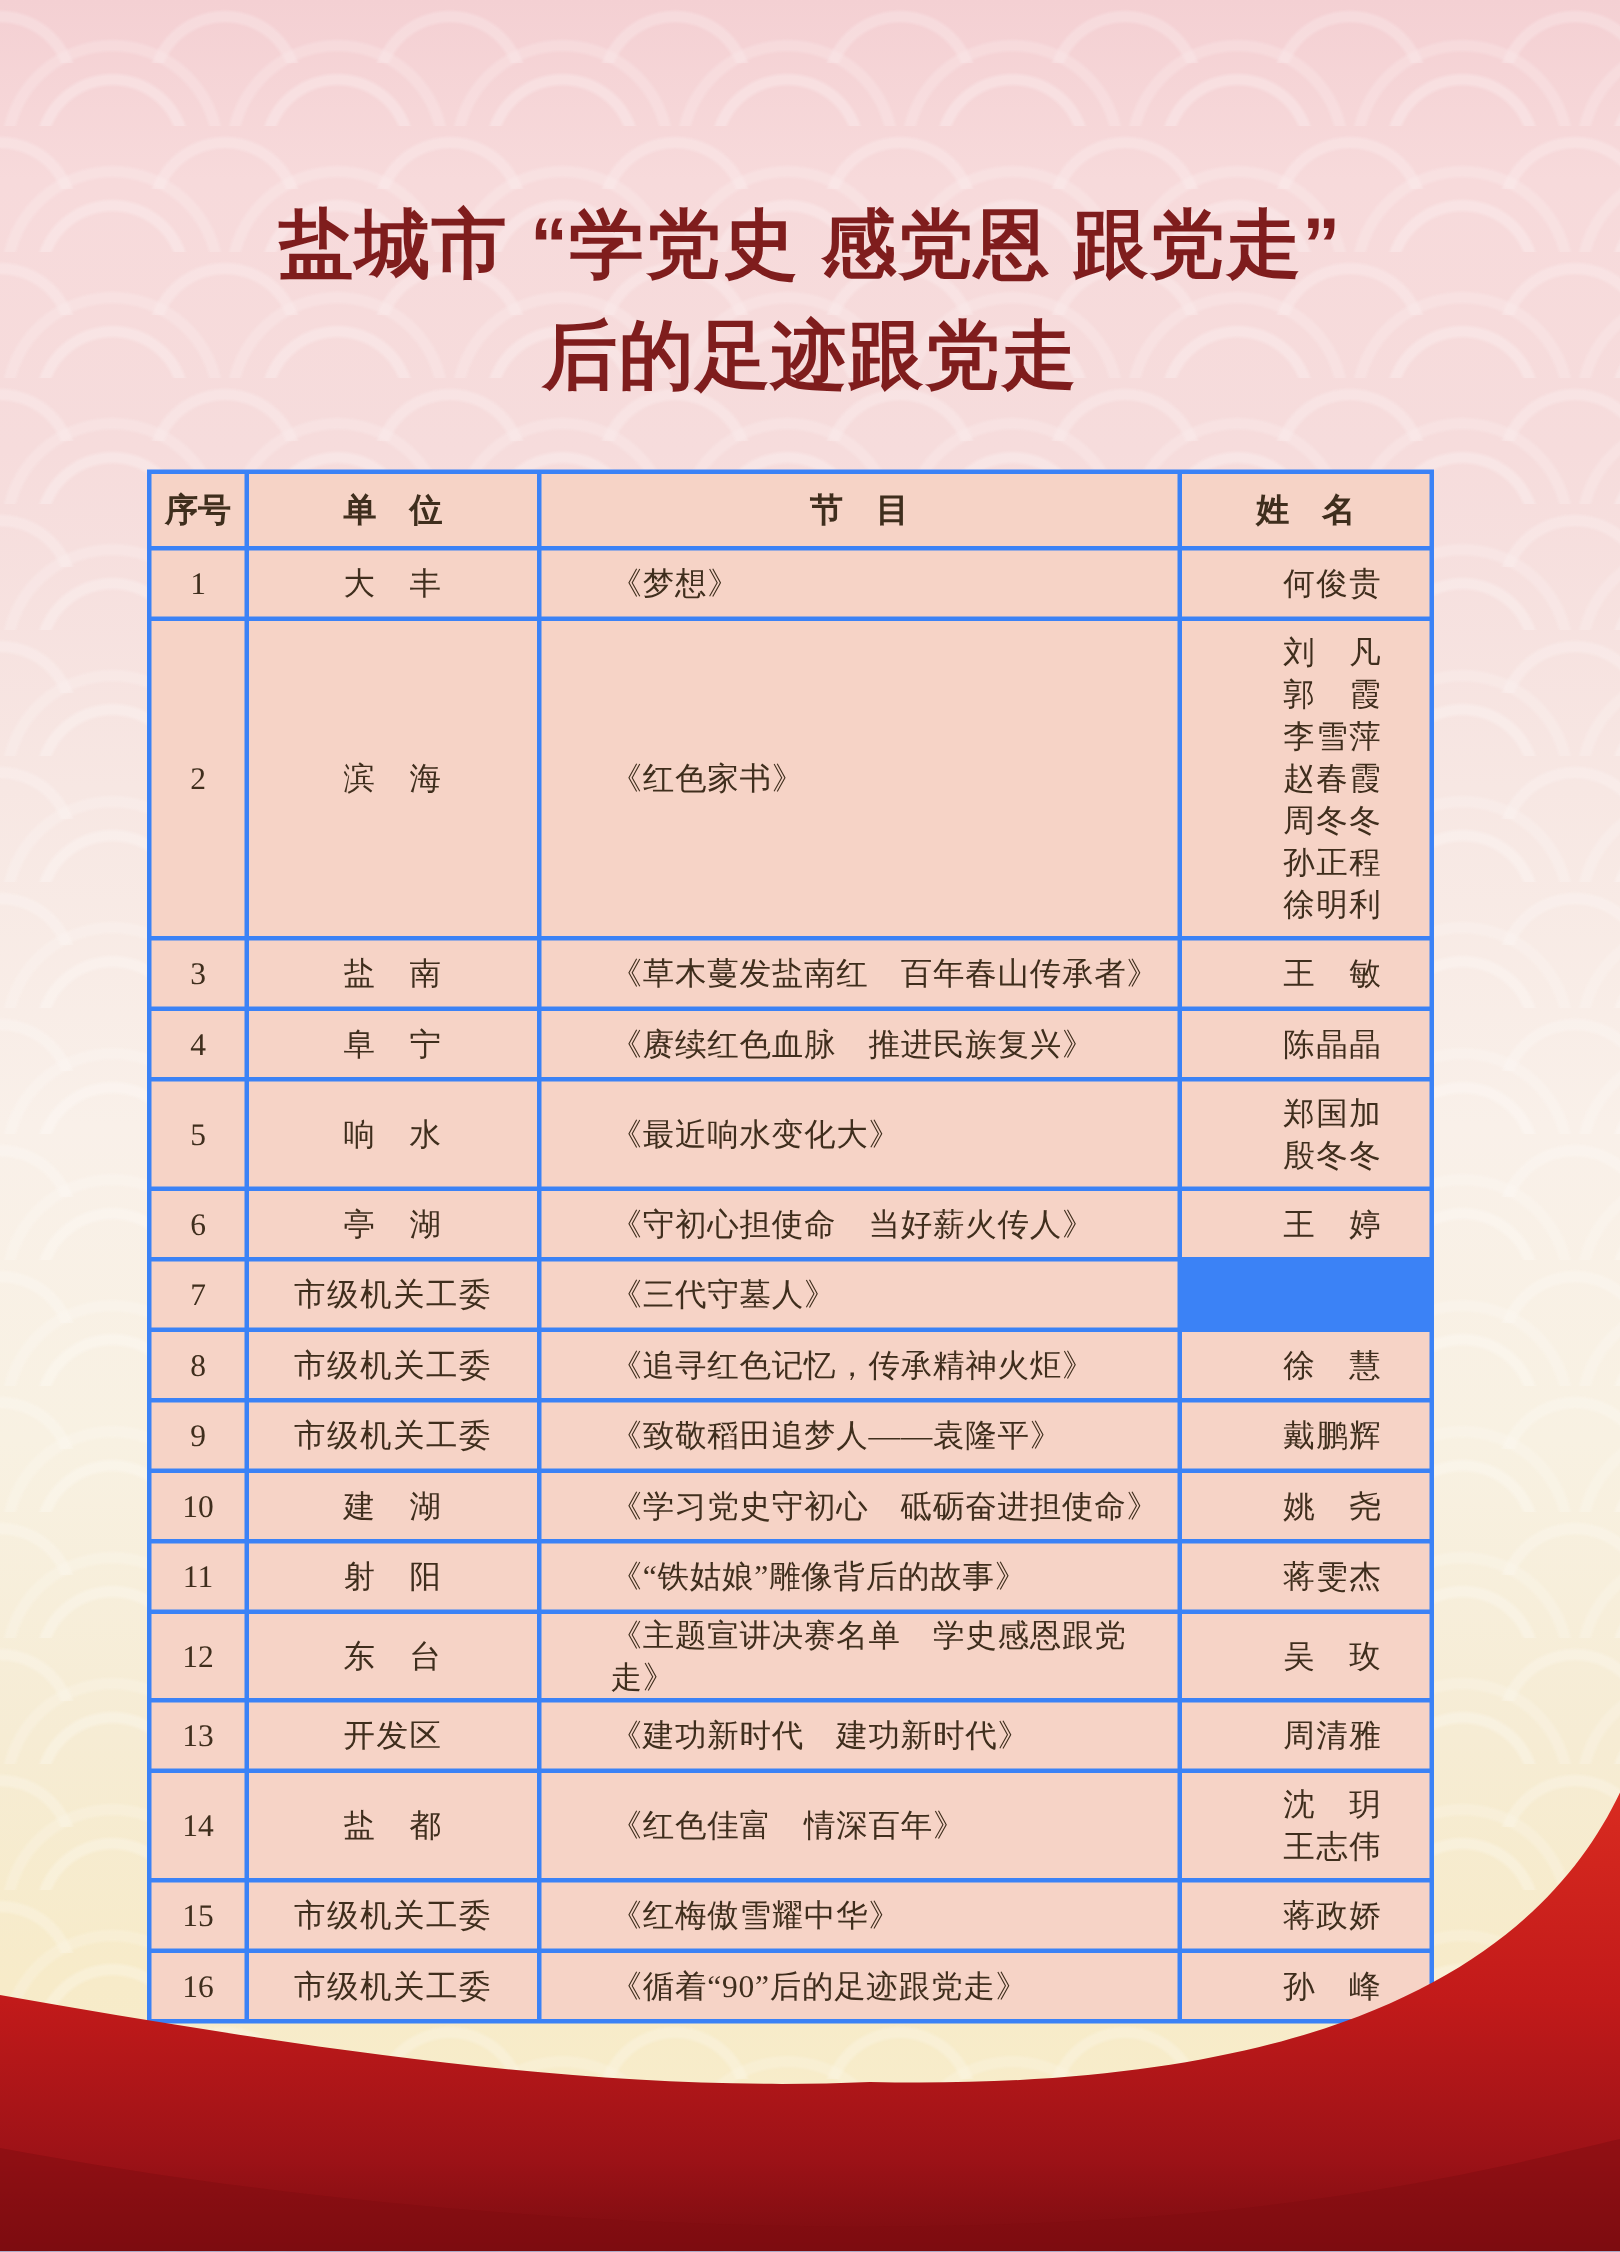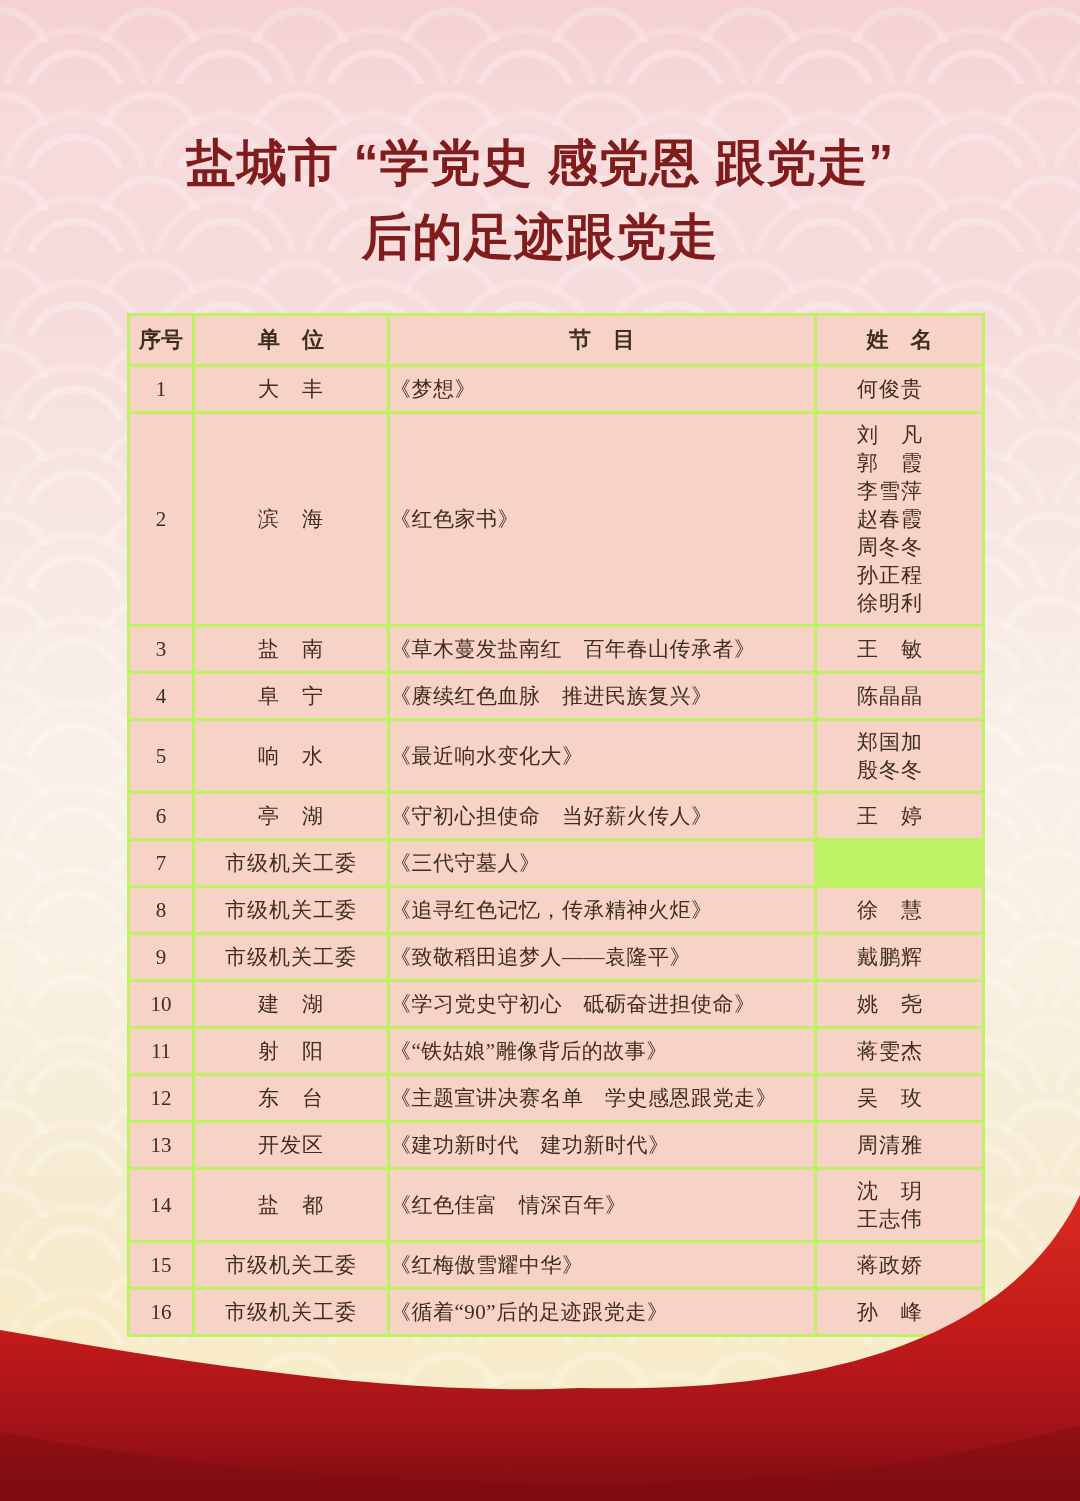--- a/index.html
+++ b/index.html
@@ -21,37 +21,37 @@
     background-size:150px 84px,150px 84px;
     background-position:0 0,75px 42px;
   }
   .title{
     position:absolute;top:126px;left:0;right:0;z-index:2;
     text-align:center;color:#7f1d1d;font-weight:bold;font-size:50px;
     line-height:74px;letter-spacing:1px;
     font-family:"Liberation Sans","DejaVu Sans",sans-serif;
   }
   .tbl{
-    position:absolute;left:127px;top:313px;width:858px;z-index:2;
-    background:#bef264;padding:3px;box-sizing:border-box;
+    position:absolute;left:98px;top:313px;width:858px;z-index:2;
+    background:#3b82f6;padding:3px;box-sizing:border-box;
   }
   .tr{
     display:grid;grid-template-columns:62px 192px 424px 1fr;
     gap:3px;margin-bottom:3px;min-height:44px;
   }
   .tr:last-child{margin-bottom:0;}
   .td{
     background:#f6d3c6;color:#3f2e1d;font-size:21px;
     display:flex;align-items:center;box-sizing:border-box;
   }
   .header .td{font-weight:bold;font-size:22px;min-height:48px;justify-content:center;}
   .c-no{justify-content:center;}
   .c-unit{justify-content:center;letter-spacing:1px;}
-  .c-program{letter-spacing:.5px;}
-  .c-names{flex-direction:column;align-items:flex-start;justify-content:center;
+  .c-program{padding-left:46px;letter-spacing:.5px;}
+  .c-names{flex-direction:column;align-items:center;justify-content:center;
     padding:7px 4px 7px 40px;line-height:28px;}
   .name-line{letter-spacing:1px;}
   .red-wave{position:absolute;left:0;bottom:0;width:1080px;height:321px;z-index:3;}
 </style>
 </head>
 <body>
 
 <div class="page-bg"></div>
 <div class="cloud-pattern"></div>
 

